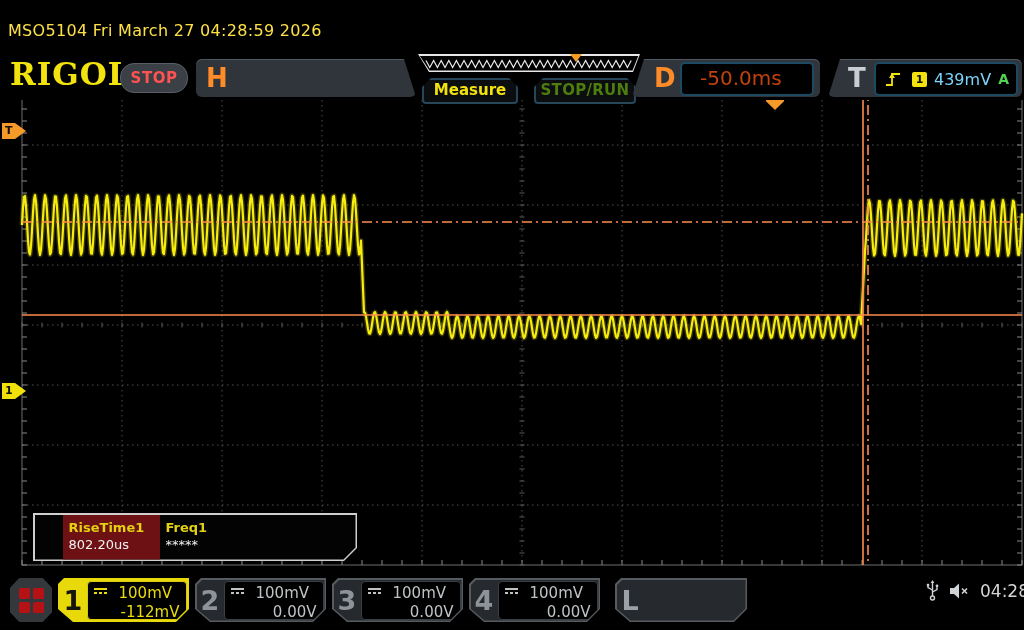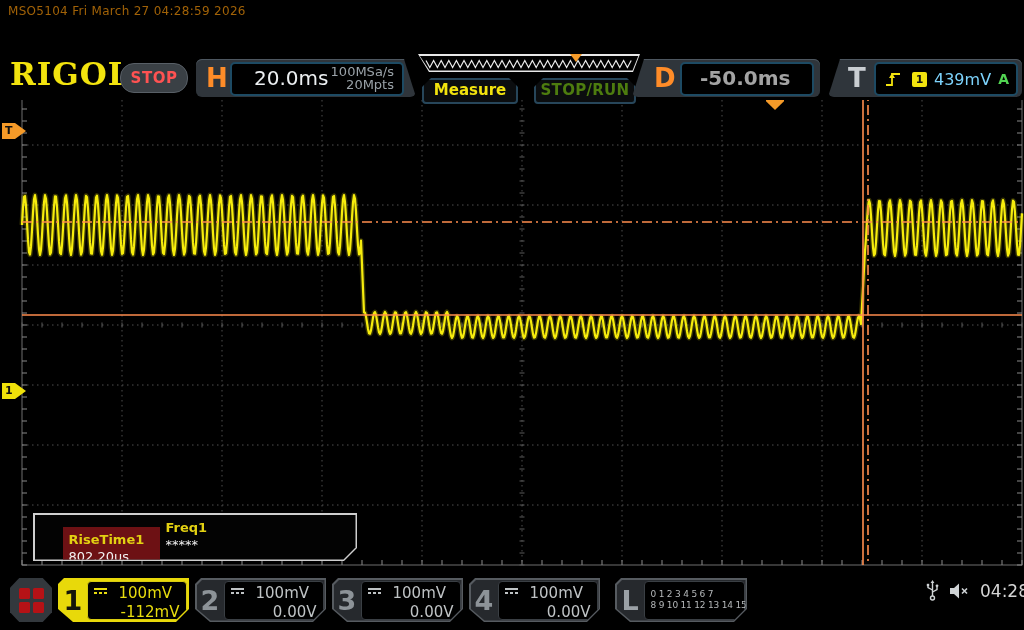--- a/index.html
+++ b/index.html
@@ -1,21 +1,21 @@
 <!DOCTYPE html>
 <html><head>
 <meta charset="utf-8">
 <style>
   html,body{margin:0;padding:0;background:#000;}
   #root{position:relative;width:1024px;height:630px;background:#000;overflow:hidden;
         font-family:"DejaVu Sans","Liberation Sans",sans-serif;}
 
   
   .title-bar{position:absolute;left:0;top:0;width:100%;height:32px;z-index:4;background:#000;}
-  .title-bar span{position:absolute;left:8px;top:4px;font-size:12px;color:#a16207;letter-spacing:.3px;}
+  .title-bar span{position:absolute;left:8px;top:21px;font-size:16px;color:#fde047;letter-spacing:.3px;}
 
   
   .toolbar{position:absolute;left:0;top:32px;width:100%;height:48px;z-index:4;background:#000;margin-top:20px;}
   .logo{position:absolute;left:10px;top:4px;font-family:"DejaVu Serif","Liberation Serif",serif;
         font-weight:bold;font-size:31px;color:#f2e30e;letter-spacing:1px;}
   .stop-badge{position:absolute;left:120px;top:11px;width:66px;height:28px;border-radius:14px;
         background:#3a4045;border:1px solid #585f66;color:#ff5252;font-weight:bold;font-size:15px;
         text-align:center;line-height:28px;letter-spacing:.5px;}
   .grp{position:absolute;top:7px;height:38px;background:#2f353b;box-shadow:inset 0 1px 0 #4d5760;}
   .grp-letter{position:absolute;top:4px;font-size:26px;font-weight:bold;color:#ff8c28;}
@@ -34,21 +34,21 @@
         border-right:6px solid transparent;border-top:8px solid #f59a28;}
   .center-buttons{position:absolute;left:0;top:24px;width:222px;display:flex;gap:16px;justify-content:center;}
   .cbtn{height:22px;line-height:21px;font-size:15px;font-weight:bold;text-align:center;background:#0b0d0f;
         border:2px solid #27465a;border-radius:4px;
         clip-path:polygon(9px 0,calc(100% - 9px) 0,100% 9px,100% 100%,0 100%,0 9px);}
   .measure-btn{width:92px;color:#f2e30e;}
   .stoprun-btn{width:98px;color:#4d7c0f;letter-spacing:.3px;}
   .d-group{left:632px;width:188px;clip-path:polygon(12px 0,100% 0,100% 100%,0 100%);border-radius:6px;}
   .d-group .grp-letter{left:22px;}
   .d-group .grp-inset{left:48px;width:130px;}
-  .d-value{position:absolute;left:18px;top:2px;font-size:20px;color:#a3a3a3;font-weight:bold;}
+  .d-value{position:absolute;left:18px;top:2px;font-size:20px;color:#c2410c;}
   .t-group{left:828px;width:194px;clip-path:polygon(12px 0,100% 0,100% 100%,0 100%);border-radius:6px;}
   .t-group .grp-letter{left:20px;color:#c9ced2;}
   .t-group .grp-inset{left:46px;width:140px;display:flex;align-items:center;}
   .t-badge{width:15px;height:15px;background:#f2e30e;border-radius:2px;color:#111;font-size:11px;
         font-weight:bold;text-align:center;line-height:15px;margin:0 7px 0 8px;}
   .t-level{font-size:16px;color:#7dd3fc;}
   .t-mode{margin-left:auto;margin-right:7px;font-size:14px;font-weight:bold;color:#52d452;}
 
   
   #scope-svg{position:absolute;left:0;top:0;z-index:1;}
@@ -61,21 +61,21 @@
         text-align:center;line-height:15px;border-radius:3px 3px 0 0;}
   .center-tri{position:absolute;left:515px;top:85px;z-index:2;}
 
   
   .meas-panel{position:absolute;left:33px;top:513px;width:324px;height:48px;z-index:3;background:#cfcfcf;
         clip-path:polygon(0 0,100% 0,100% calc(100% - 13px),calc(100% - 13px) 100%,0 100%);}
   .meas-inner{position:absolute;left:1.5px;top:1.5px;right:1.5px;bottom:1.5px;background:#030303;
         clip-path:polygon(0 0,100% 0,100% calc(100% - 12px),calc(100% - 12px) 100%,0 100%);
         display:flex;padding-left:28px;box-sizing:border-box;}
   .meas-col{width:97px;height:100%;padding:5px 0 0 6px;box-sizing:border-box;}
-  .meas-col.sel{background:#6d1114;margin-top:12px;}
+  .meas-col.sel{background:#6d1114;}
   .meas-label{font-size:13px;font-weight:bold;color:#e3d112;}
   .meas-value{font-size:13px;color:#f2f2f2;margin-top:2px;}
 
   
   .bottom-bar{position:absolute;left:0;top:572px;width:100%;height:58px;z-index:4;background:#000;}
   .menu-btn{position:absolute;left:10px;top:6px;width:42px;height:44px;background:#33383d;
         clip-path:polygon(22% 0,78% 0,100% 22%,100% 78%,78% 100%,22% 100%,0 78%,0 22%);}
   .menu-grid{position:absolute;left:9px;top:10px;width:24px;height:24px;display:grid;
         grid-template-columns:11px 11px;grid-template-rows:11px 11px;gap:3px;}
   .menu-grid div{background:#b51216;border-radius:1.5px;}
@@ -434,27 +434,20 @@
   <div class="title-bar">
     <span>MSO5104  Fri March 27 04:28:59 2026</span>
   </div>
 
   <div class="toolbar">
     <div class="logo">RIGOL</div>
     <div class="stop-badge">STOP</div>
 
     <div class="grp h-group">
       <span class="grp-letter">H</span>
-      <div class="grp-inset">
-        <span class="h-scale">20.0ms</span>
-        <div class="h-rates">
-          <div>100MSa/s</div>
-          <div>20Mpts</div>
-        </div>
-      </div>
     </div>
 
     <div class="center-col">
       <div class="overview">
         <div class="overview-inner">
           <svg id="overview-svg" width="219" height="15">
               <polyline points="6,4.5 9.8,11.5 13.600000000000001,4.5 17.400000000000002,11.5 21.200000000000003,4.5 25.000000000000004,11.5 28.800000000000004,4.5 32.6,11.5 36.4,4.5 40.199999999999996,11.5 43.99999999999999,4.5 47.79999999999999,11.5 51.59999999999999,4.5 55.399999999999984,11.5 59.19999999999998,4.5 62.99999999999998,11.5 66.79999999999998,4.5 70.59999999999998,11.5 74.39999999999998,4.5 78.19999999999997,11.5 81.99999999999997,4.5 85.79999999999997,11.5 89.59999999999997,4.5 93.39999999999996,11.5 97.19999999999996,4.5 100.99999999999996,11.5 104.79999999999995,4.5 108.59999999999995,11.5 112.39999999999995,4.5 116.19999999999995,11.5 119.99999999999994,4.5 123.79999999999994,11.5 127.59999999999994,4.5 131.39999999999995,11.5 135.19999999999996,4.5 138.99999999999997,11.5 142.79999999999998,4.5 146.6,11.5 150.4,4.5 154.20000000000002,11.5 158.00000000000003,4.5 161.80000000000004,11.5 165.60000000000005,4.5 169.40000000000006,11.5 173.20000000000007,4.5 177.00000000000009,11.5 180.8000000000001,4.5 184.6000000000001,11.5 188.40000000000012,4.5 192.20000000000013,11.5 196.00000000000014,4.5 199.80000000000015,11.5 203.60000000000016,4.5 207.40000000000018,11.5 211.2000000000002,4.5" fill="none" stroke="#e8e8e8" stroke-width="1.2"></polyline>
             </svg>
         </div>
         <div class="ov-marker"></div>
@@ -543,26 +536,20 @@
               </div>
               <div class="ch-row2">0.00V</div>
             </div>
           </div>
         </div>
       </div>
 
     <div class="ch-box l-box">
       <div class="ch-body">
         <span class="ch-num l-num">L</span>
-        <div class="ch-inset">
-          <div class="l-inset">
-            <div>0 1 2 3  4 5 6 7</div>
-            <div>8 9 10 11 12 13 14 15</div>
-          </div>
-        </div>
       </div>
     </div>
 
     <div class="status-icons">
       <svg width="15" height="22">
         <g stroke="#cfd3d5" stroke-width="1.4" fill="none">
           <path d="M7.5,2.5 V16"></path>
           <path d="M7.5,10 L3,7.5 V5.5"></path>
           <path d="M7.5,12 L12,9.5 V7"></path>
         </g>

